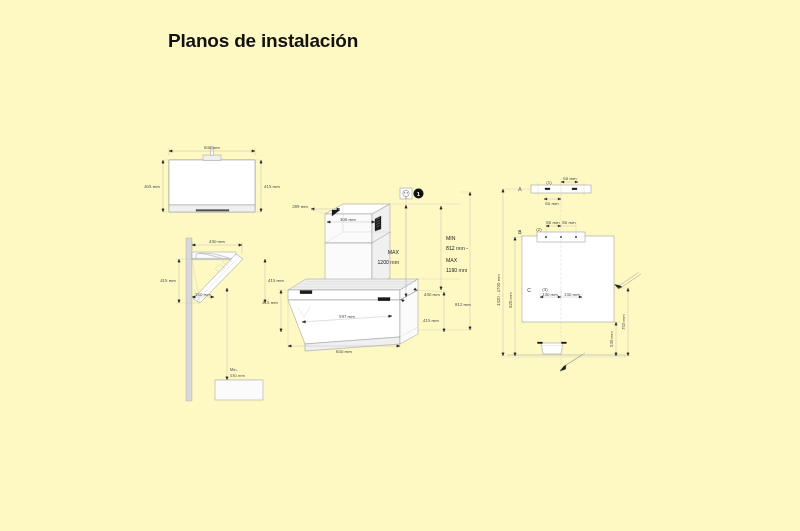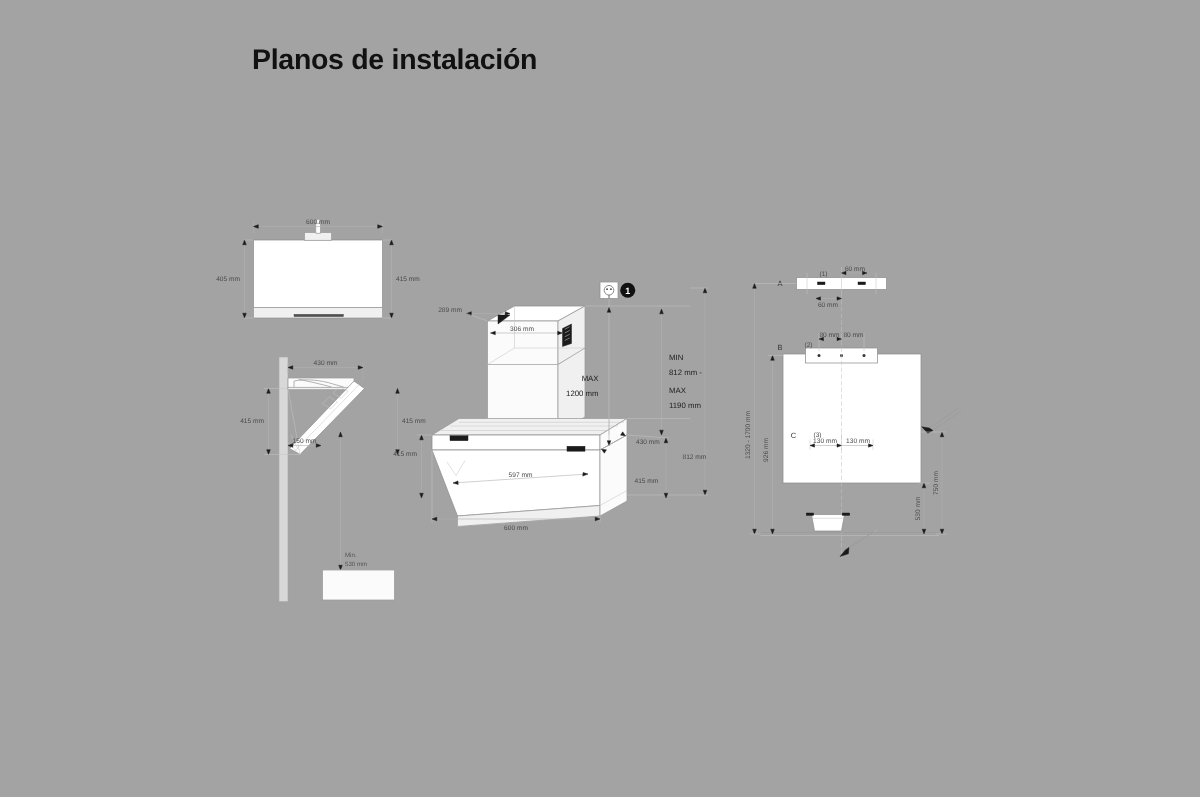--- a/index.html
+++ b/index.html
@@ -12,21 +12,21 @@
     width: 800px;
     height: 531px;
     position: relative;
     font-family: "Liberation Sans", sans-serif;
     color: #1a1a1a;
     overflow: hidden;
   }
   #page-root {
     position: absolute;
     inset: 0;
-    background: #a3a3a3;
+    background: #fef9c3;
   }
   .page-title {
     position: absolute;
     left: 168px;
     top: 30px;
     font-size: 19px;
     font-weight: bold;
     letter-spacing: -0.2px;
     color: #111111;
     white-space: nowrap;

